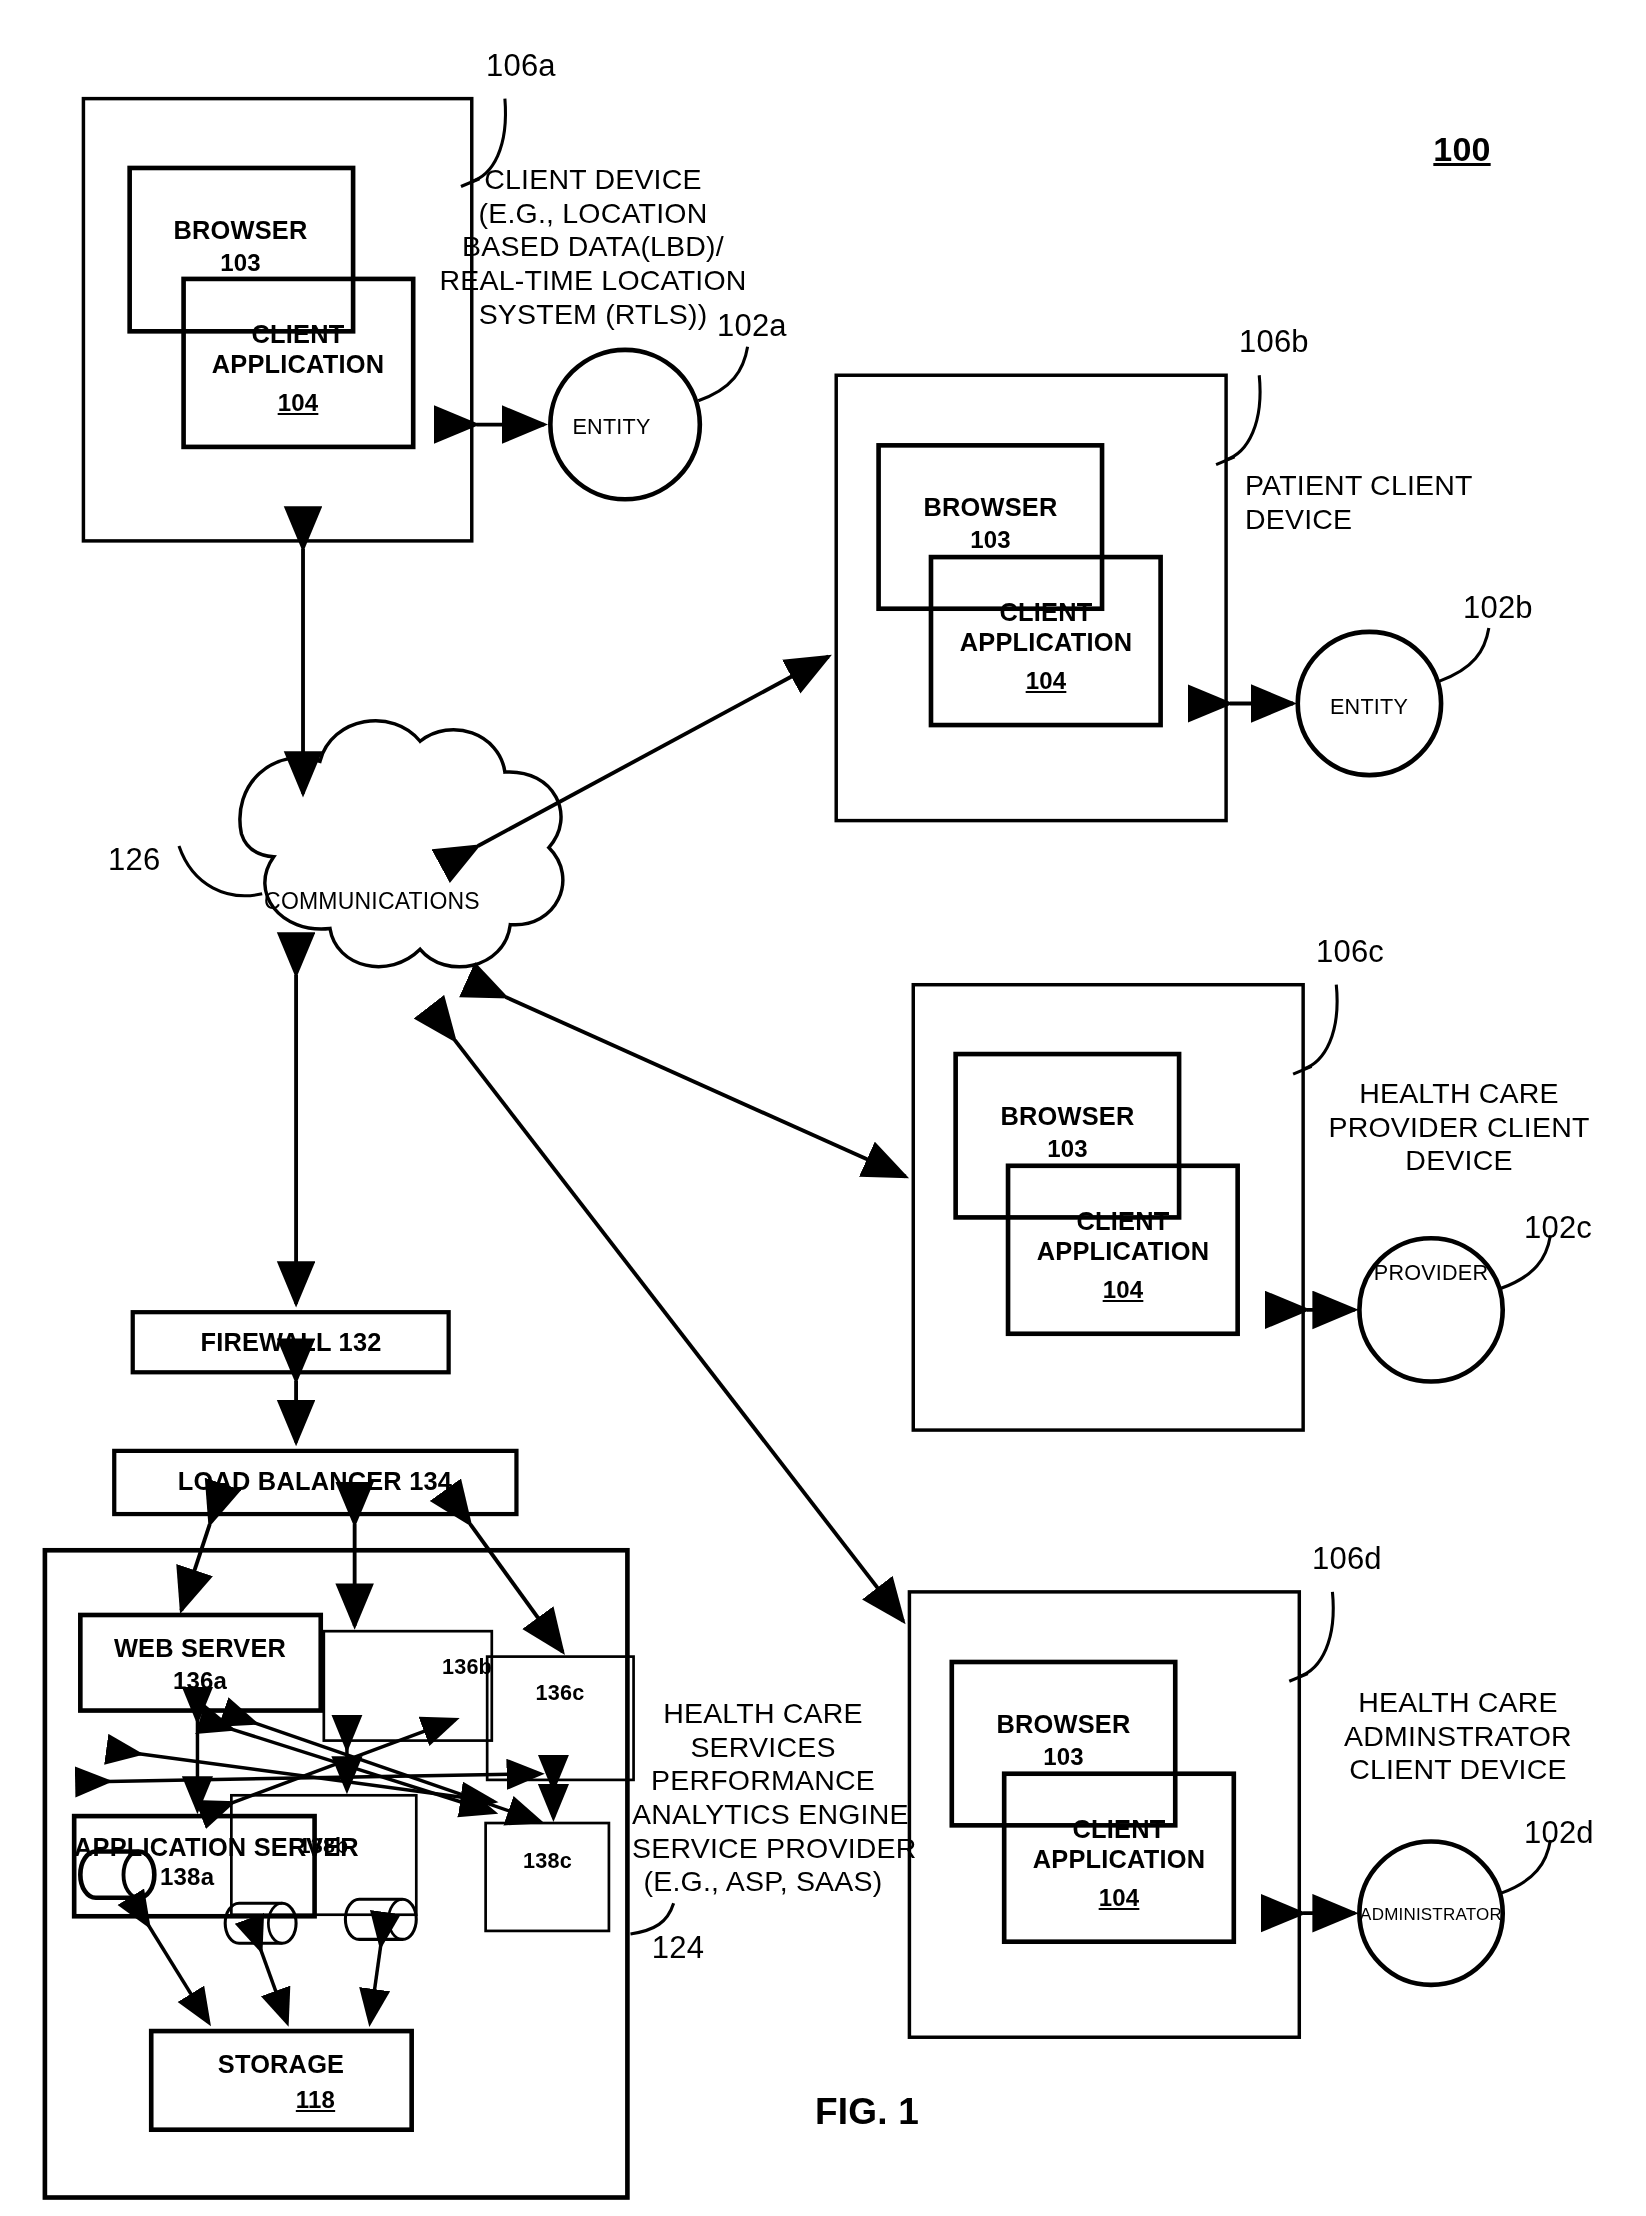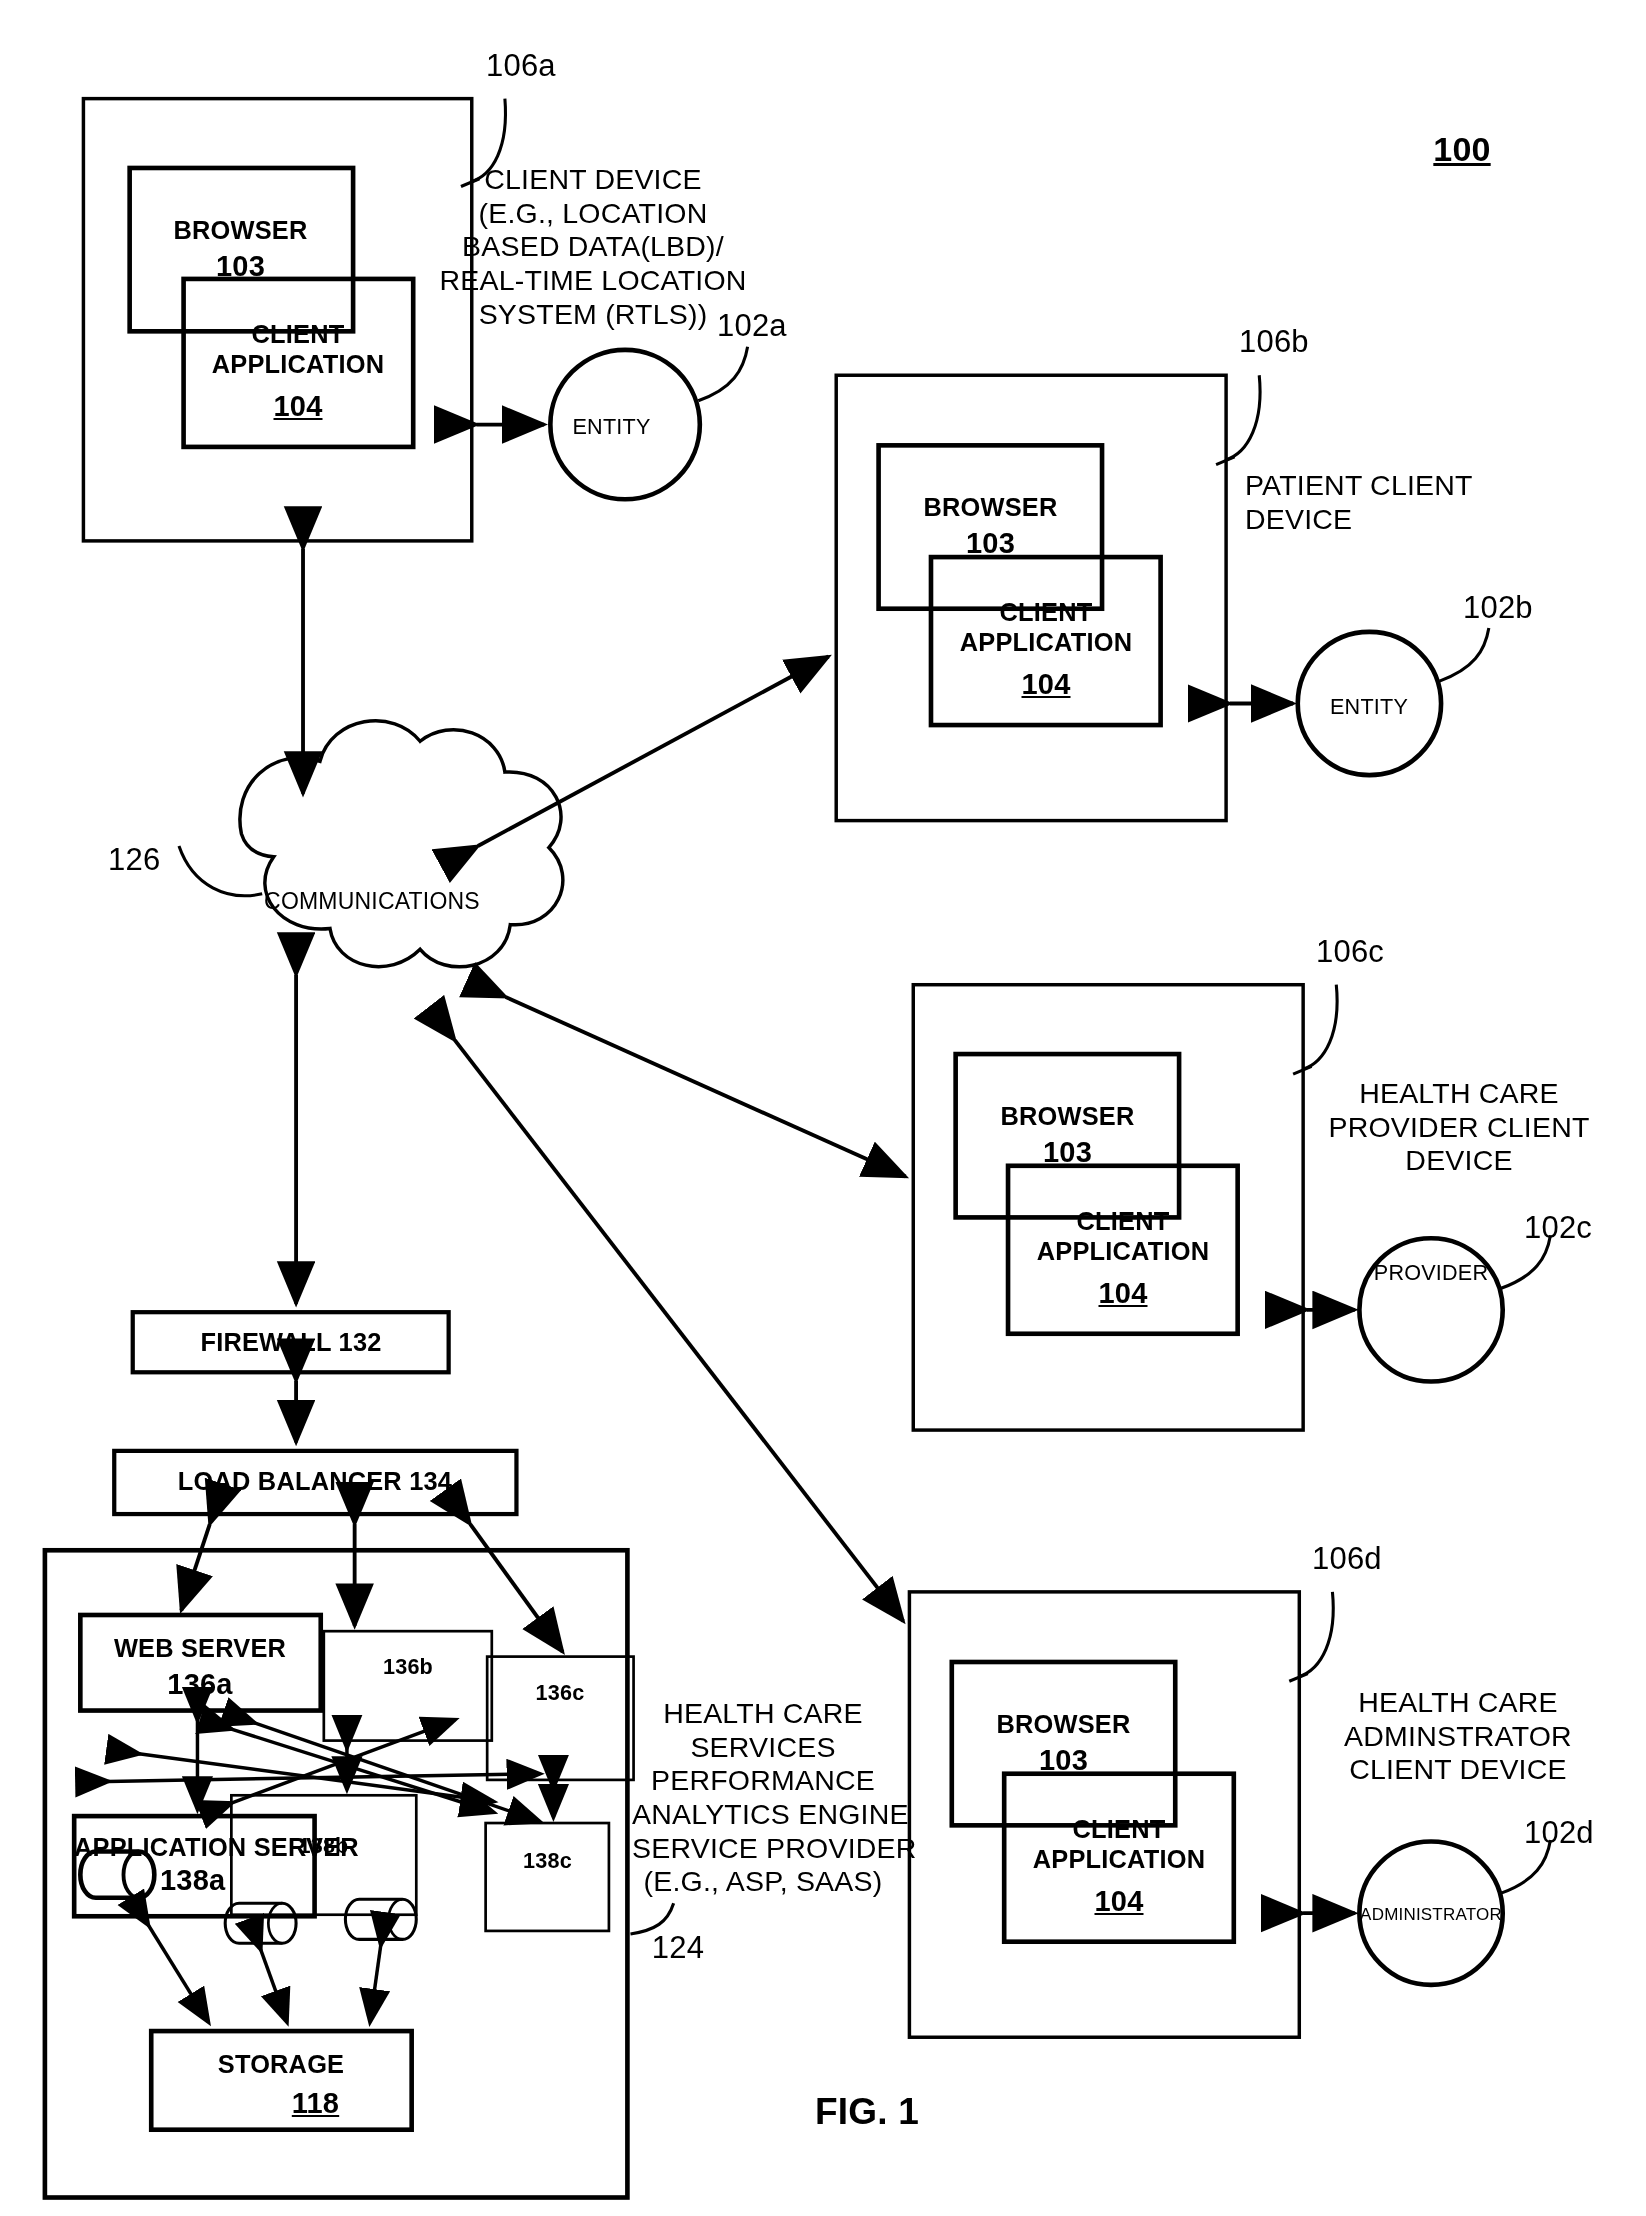--- a/index.html
+++ b/index.html
@@ -32,21 +32,21 @@
     white-space: pre;
     line-height: 1.18;
     letter-spacing: 0.2px;
   }
   .c   { text-align: center; }
   .l   { text-align: left; }
   .ul  { text-decoration: underline; }
   .ital { font-style: italic; }
   .ref { font-size: 31px; }
   .boxtitle { font-size: 25.4px; font-weight: bold; }
-  .boxnum { font-size: 29px; font-weight: bold; }
+  .boxnum { font-size: 24px; font-weight: bold; }
   .desc { font-size: 28.5px; }
   .figcap { font-size: 37px; font-weight: bold; }
   .smallnum { font-size: 21.6px; font-weight: bold; }
   .entity { font-size: 21.6px; }
   .entity-sm { font-size: 17px; }
   .barlbl { font-size: 25.4px; font-weight: bold; }
   .cloudtxt { font-size: 23px; }
   .hundred { font-size: 34px; font-weight: bold; text-decoration: underline; }
 </style>
 </head>
@@ -261,21 +261,21 @@
 
   <div class="lbl ref" style="left:108px; top:842px; width:92px;">126</div>
   <div class="lbl c cloudtxt" style="left:245px; top:888px; width:254px;">COMMUNICATIONS</div>
 
   <div class="lbl c barlbl" style="left:133px; top:1328px; width:316px;">FIREWALL 132</div>
   <div class="lbl c barlbl" style="left:114px; top:1467px; width:402px;">LOAD BALANCER 134</div>
 
   <div class="lbl c boxtitle" style="left:80px; top:1634px; width:240px;">WEB SERVER</div>
   <div class="lbl c boxnum" style="left:80px; top:1667px; width:240px;">136a</div>
 
-  <div class="lbl c smallnum" style="left:324px; top:1654px; width:168px;">136b</div>
+  <div class="lbl c smallnum" style="left:324px; top:1654px; width:168px;text-align:right;">136b</div>
   <div class="lbl c smallnum" style="left:487px; top:1680px; width:146px;">136c</div>
 
   <div class="lbl c boxtitle" style="left:74px; top:1833px; width:240px;">APPLICATION SERVER</div>
   <div class="lbl l boxnum" style="left:160px; top:1863px; width:108px;">138a</div>
 
   <div class="lbl c smallnum" style="left:231px; top:1833px; width:185px;">138b</div>
   <div class="lbl c smallnum" style="left:486px; top:1848px; width:123px;">138c</div>
 
   <div class="lbl c boxtitle" style="left:151px; top:2050px; width:260px;">STORAGE</div>
   <div class="lbl c boxnum ul" style="left:254px; top:2086px; width:123px;">118</div>

